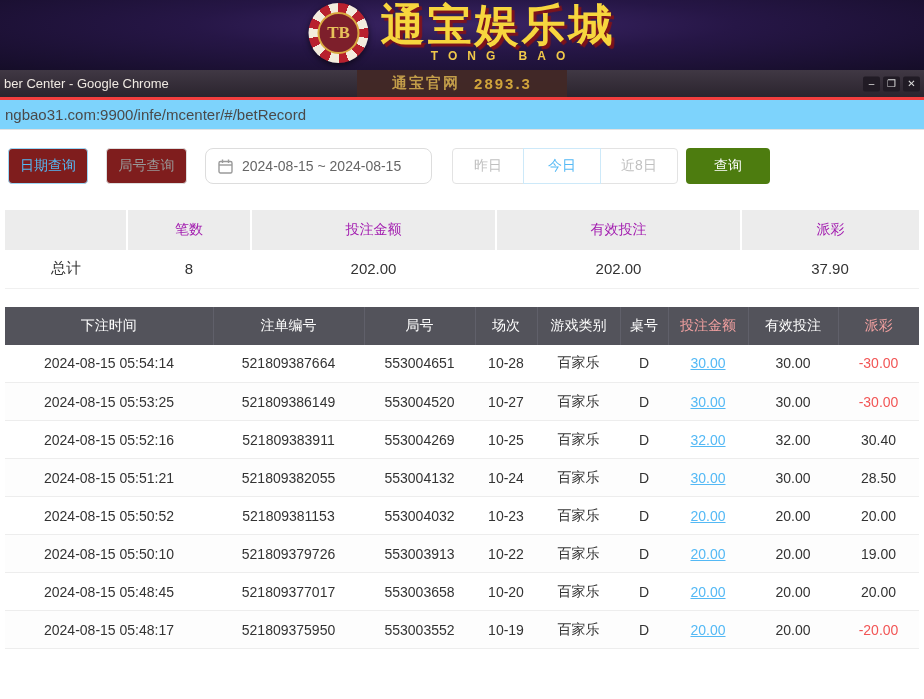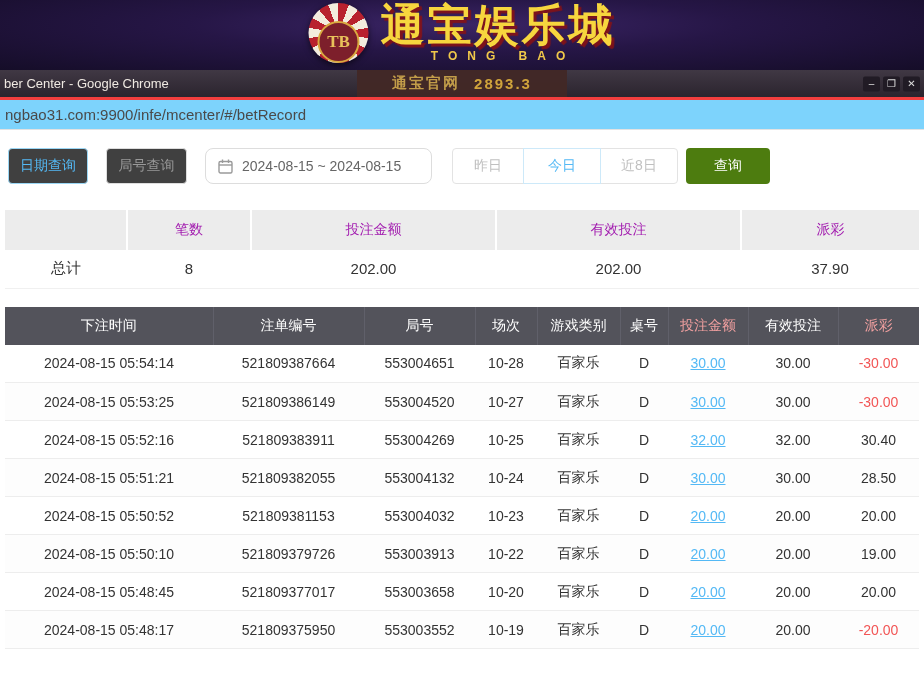--- a/index.html
+++ b/index.html
@@ -15,21 +15,21 @@
   .site-header {
     height:70px;
     background: radial-gradient(ellipse at 50% 35%, #3b2566 0%, #261646 42%, #150d28 100%);
     position:relative;
     overflow:hidden;
   }
   .logo { position:absolute; left:50%; top:3px; transform:translateX(-50%); display:flex; align-items:center; gap:12px; }
   .chip {
     width:60px; height:60px; border-radius:50%;
     background: repeating-conic-gradient(#b8212e 0deg 20deg, #f3ecdd 20deg 40deg);
-    display:flex; align-items:flex-end; justify-content:center;
+    display:flex; align-items:center; justify-content:center;
     box-shadow: 0 2px 6px rgba(0,0,0,.6);
     flex:0 0 auto;
   }
   .chip-inner {
     width:42px; height:42px; border-radius:50%;
     background:#7d1f2b; border:2px solid #d9a93f;
     color:#e8c15a; font-family:"Liberation Serif", serif;
     font-weight:bold; font-size:17px;
     display:flex; align-items:center; justify-content:center;
   }
@@ -83,21 +83,21 @@
   .panel-head {
     display:flex; align-items:center; justify-content:space-between;
     padding:16px 32px 0 6px; height:50px;
   }
   .panel-title { font-size:17px; font-weight:bold; color:#333; }
   .chevron { cursor:pointer; display:flex; align-items:center; }
 
   
   .filter-row { display:flex; align-items:center; margin:18px 0 0 8px; height:36px; }
   .btn {
-    height:36px; border-radius:4px; background:#404040;
+    height:36px; border-radius:4px; background:#7f1d1d;
     display:inline-flex; align-items:center; justify-content:center;
     font-size:14px; cursor:pointer; user-select:none;
   }
   .btn-date-query { width:80px; border:1px solid #9bd7f5; color:#54b9f5; }
   .btn-round-query { width:81px; border:1px solid #ddd; color:#999; margin-left:18px; }
   .date-box {
     width:227px; height:36px; margin-left:18px;
     border:1px solid #ddd; border-radius:8px;
     display:flex; align-items:center; gap:9px;
     padding:0 12px; font-size:14px; color:#666; cursor:pointer; background:#fff;

